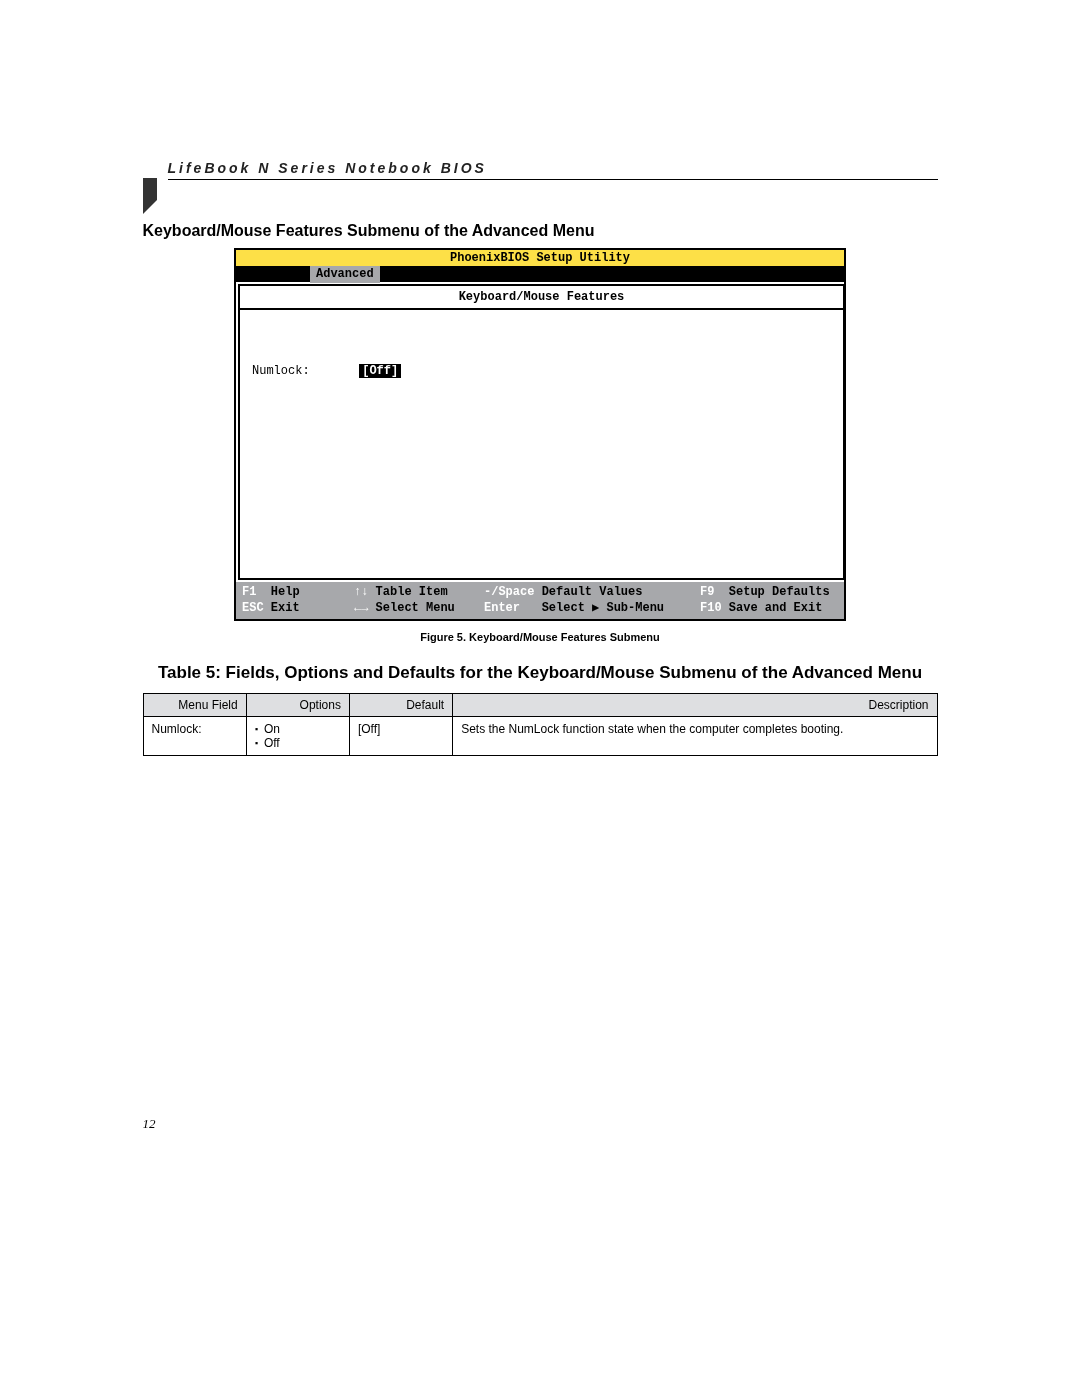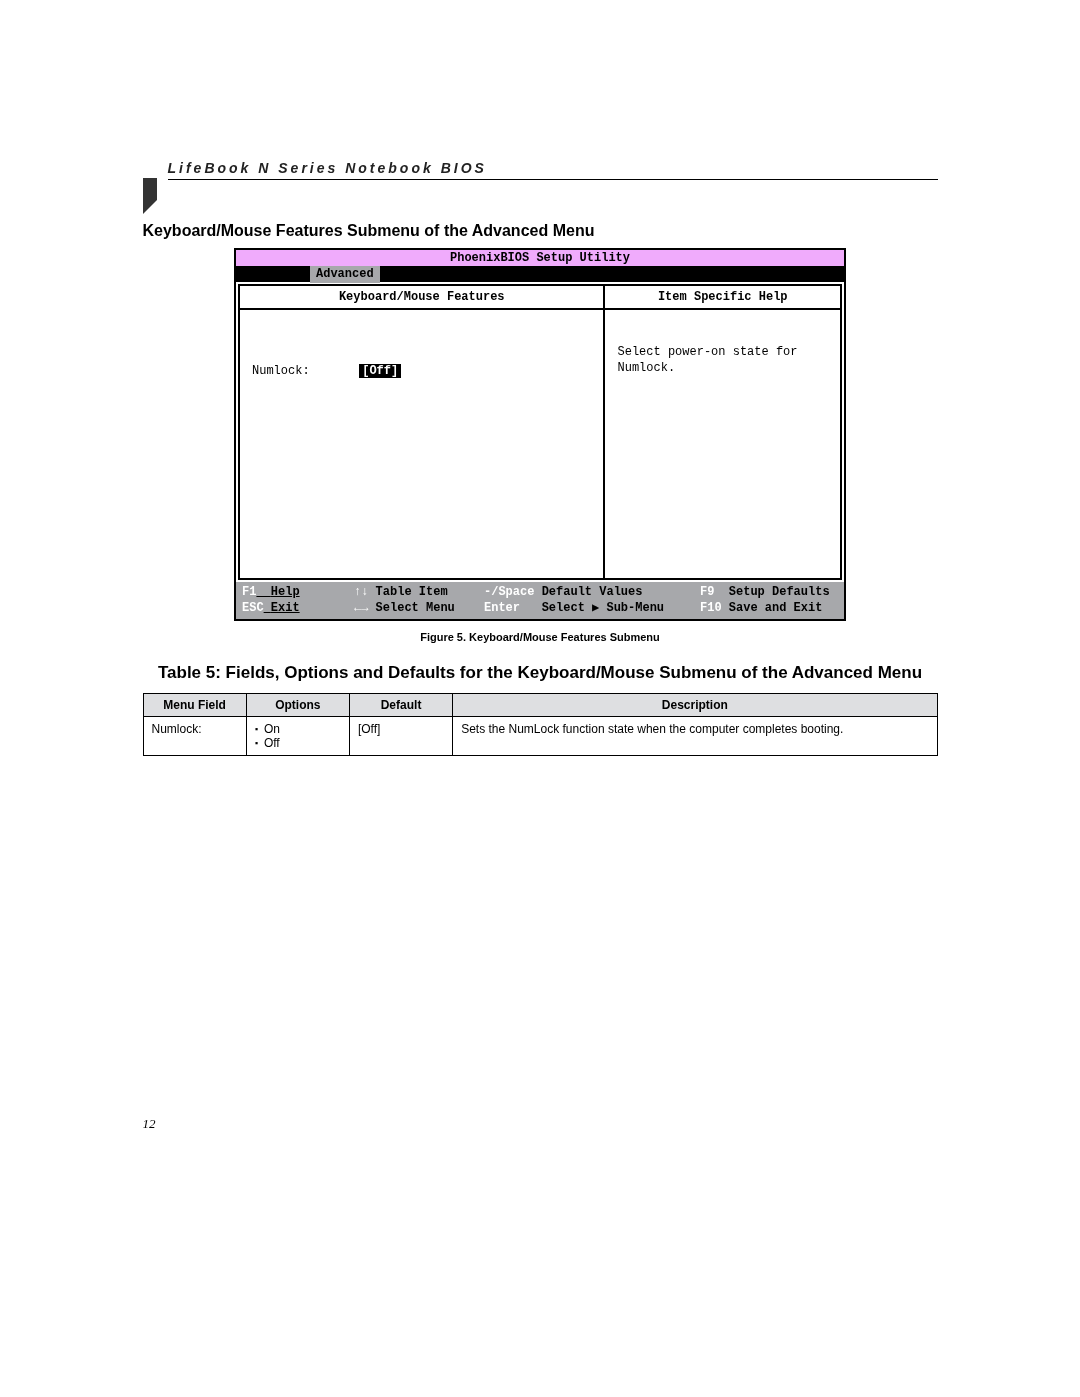--- a/index.html
+++ b/index.html
@@ -39,21 +39,21 @@
     line-height: 1.4;
   }
   .bios-box {
     width: 608px;
     margin: 0 auto 10px auto;
     border: 2px solid #000;
     font-family: 'Courier New', monospace;
     font-size: 12px;
   }
   .bios-title {
-    background: #f0abfc;
+    background: #fde047;
     color: #000;
     text-align: center;
     font-weight: bold;
     padding: 1px 0;
   }
   .bios-menubar {
     background: #000;
     color: #fff;
     line-height: 17px;
     height: 16px;
@@ -112,21 +112,21 @@
   .bios-footer {
     background: #a7a8ab;
     color: #000;
     padding: 2px 6px 3px 6px;
     font-weight: bold;
     line-height: 1.35;
   }
   .bios-footer .row { display: flex; }
   .bios-footer .key { color: #fff; display: inline-block; }
   .bios-footer .cell { display: inline-block; }
-  .c1 { width: 112px; text-decoration: underline; }
+  .c1 { width: 112px; }
   .c2 { width: 130px; }
   .c3 { width: 216px; }
   .c4 { flex: 1; }
   .figure-caption {
     text-align: center;
     font-family: Arial, Helvetica, sans-serif;
     font-weight: bold;
     font-size: 11px;
     margin: 8px 0 20px 0;
   }
@@ -138,22 +138,22 @@
     margin: 0 0 10px 0;
   }
   table.options {
     width: 100%;
     border-collapse: collapse;
     font-family: Arial, Helvetica, sans-serif;
     font-size: 12px;
   }
   table.options th {
     background: #dedfe1;
-    text-align: center;
-    font-weight: bold;
+    text-align: right;
+    font-weight: normal;
     border: 1px solid #000;
     padding: 4px 8px;
   }
   table.options td {
     border: 1px solid #000;
     padding: 5px 8px;
     vertical-align: top;
   }
   .opt-bullet::before {
     content: "▪";
@@ -197,24 +197,20 @@
     <div class="bios-menubar">
       <span class="tab">Advanced</span>
     </div>
     <div class="bios-body">
       <div class="bios-left">
         <div class="bios-subhead">Keyboard/Mouse Features</div>
         <div class="bios-field-row">
           <span class="bios-field-label">Numlock:</span>
           <span class="bios-field-value">[Off]</span>
         </div>
-      </div>
-      <div class="bios-right">
-        <div class="bios-subhead">Item Specific Help</div>
-        <div class="bios-help-text">Select power-on state for Numlock.</div>
       </div>
     </div>
     <div class="bios-footer">
       <div class="row">
         <span class="cell c1"><span class="key">F1</span>&nbsp;&nbsp;<span>Help</span></span>
         <span class="cell c2"><span class="key">↑↓</span>&nbsp;<span>Table Item</span></span>
         <span class="cell c3"><span class="key">-/Space</span>&nbsp;<span>Default Values</span></span>
         <span class="cell c4"><span class="key">F9</span>&nbsp;&nbsp;<span>Setup Defaults</span></span>
       </div>
       <div class="row">

